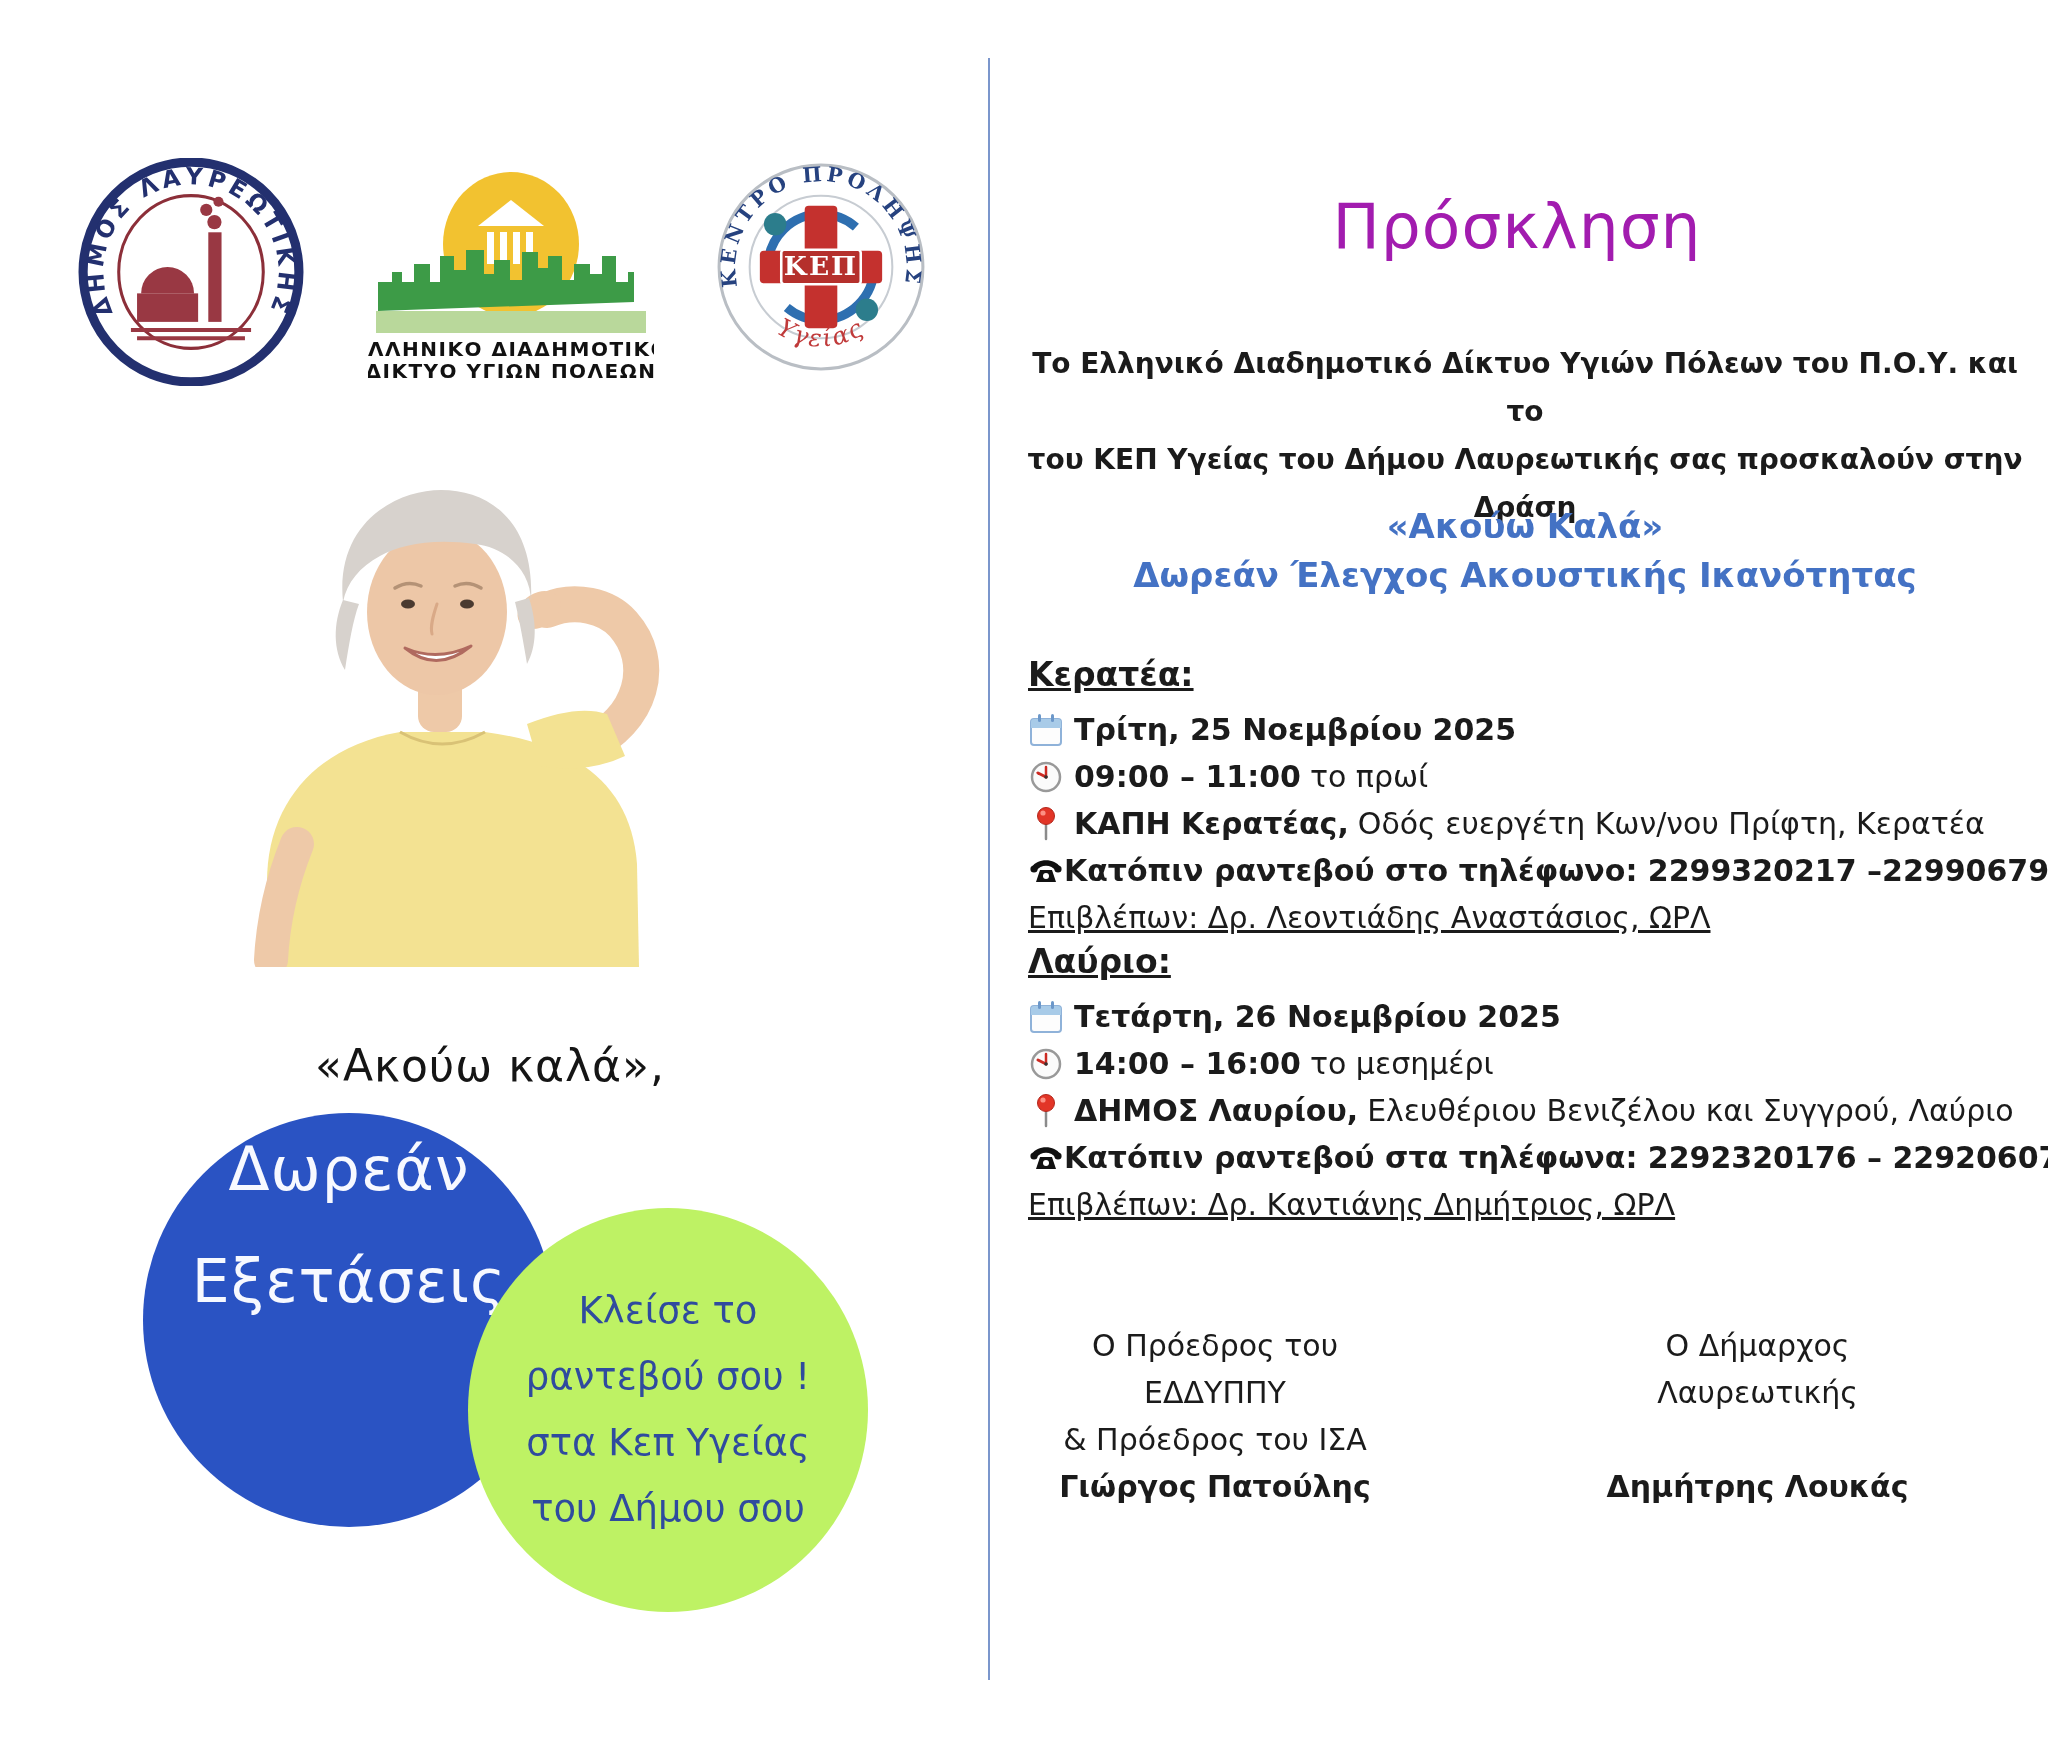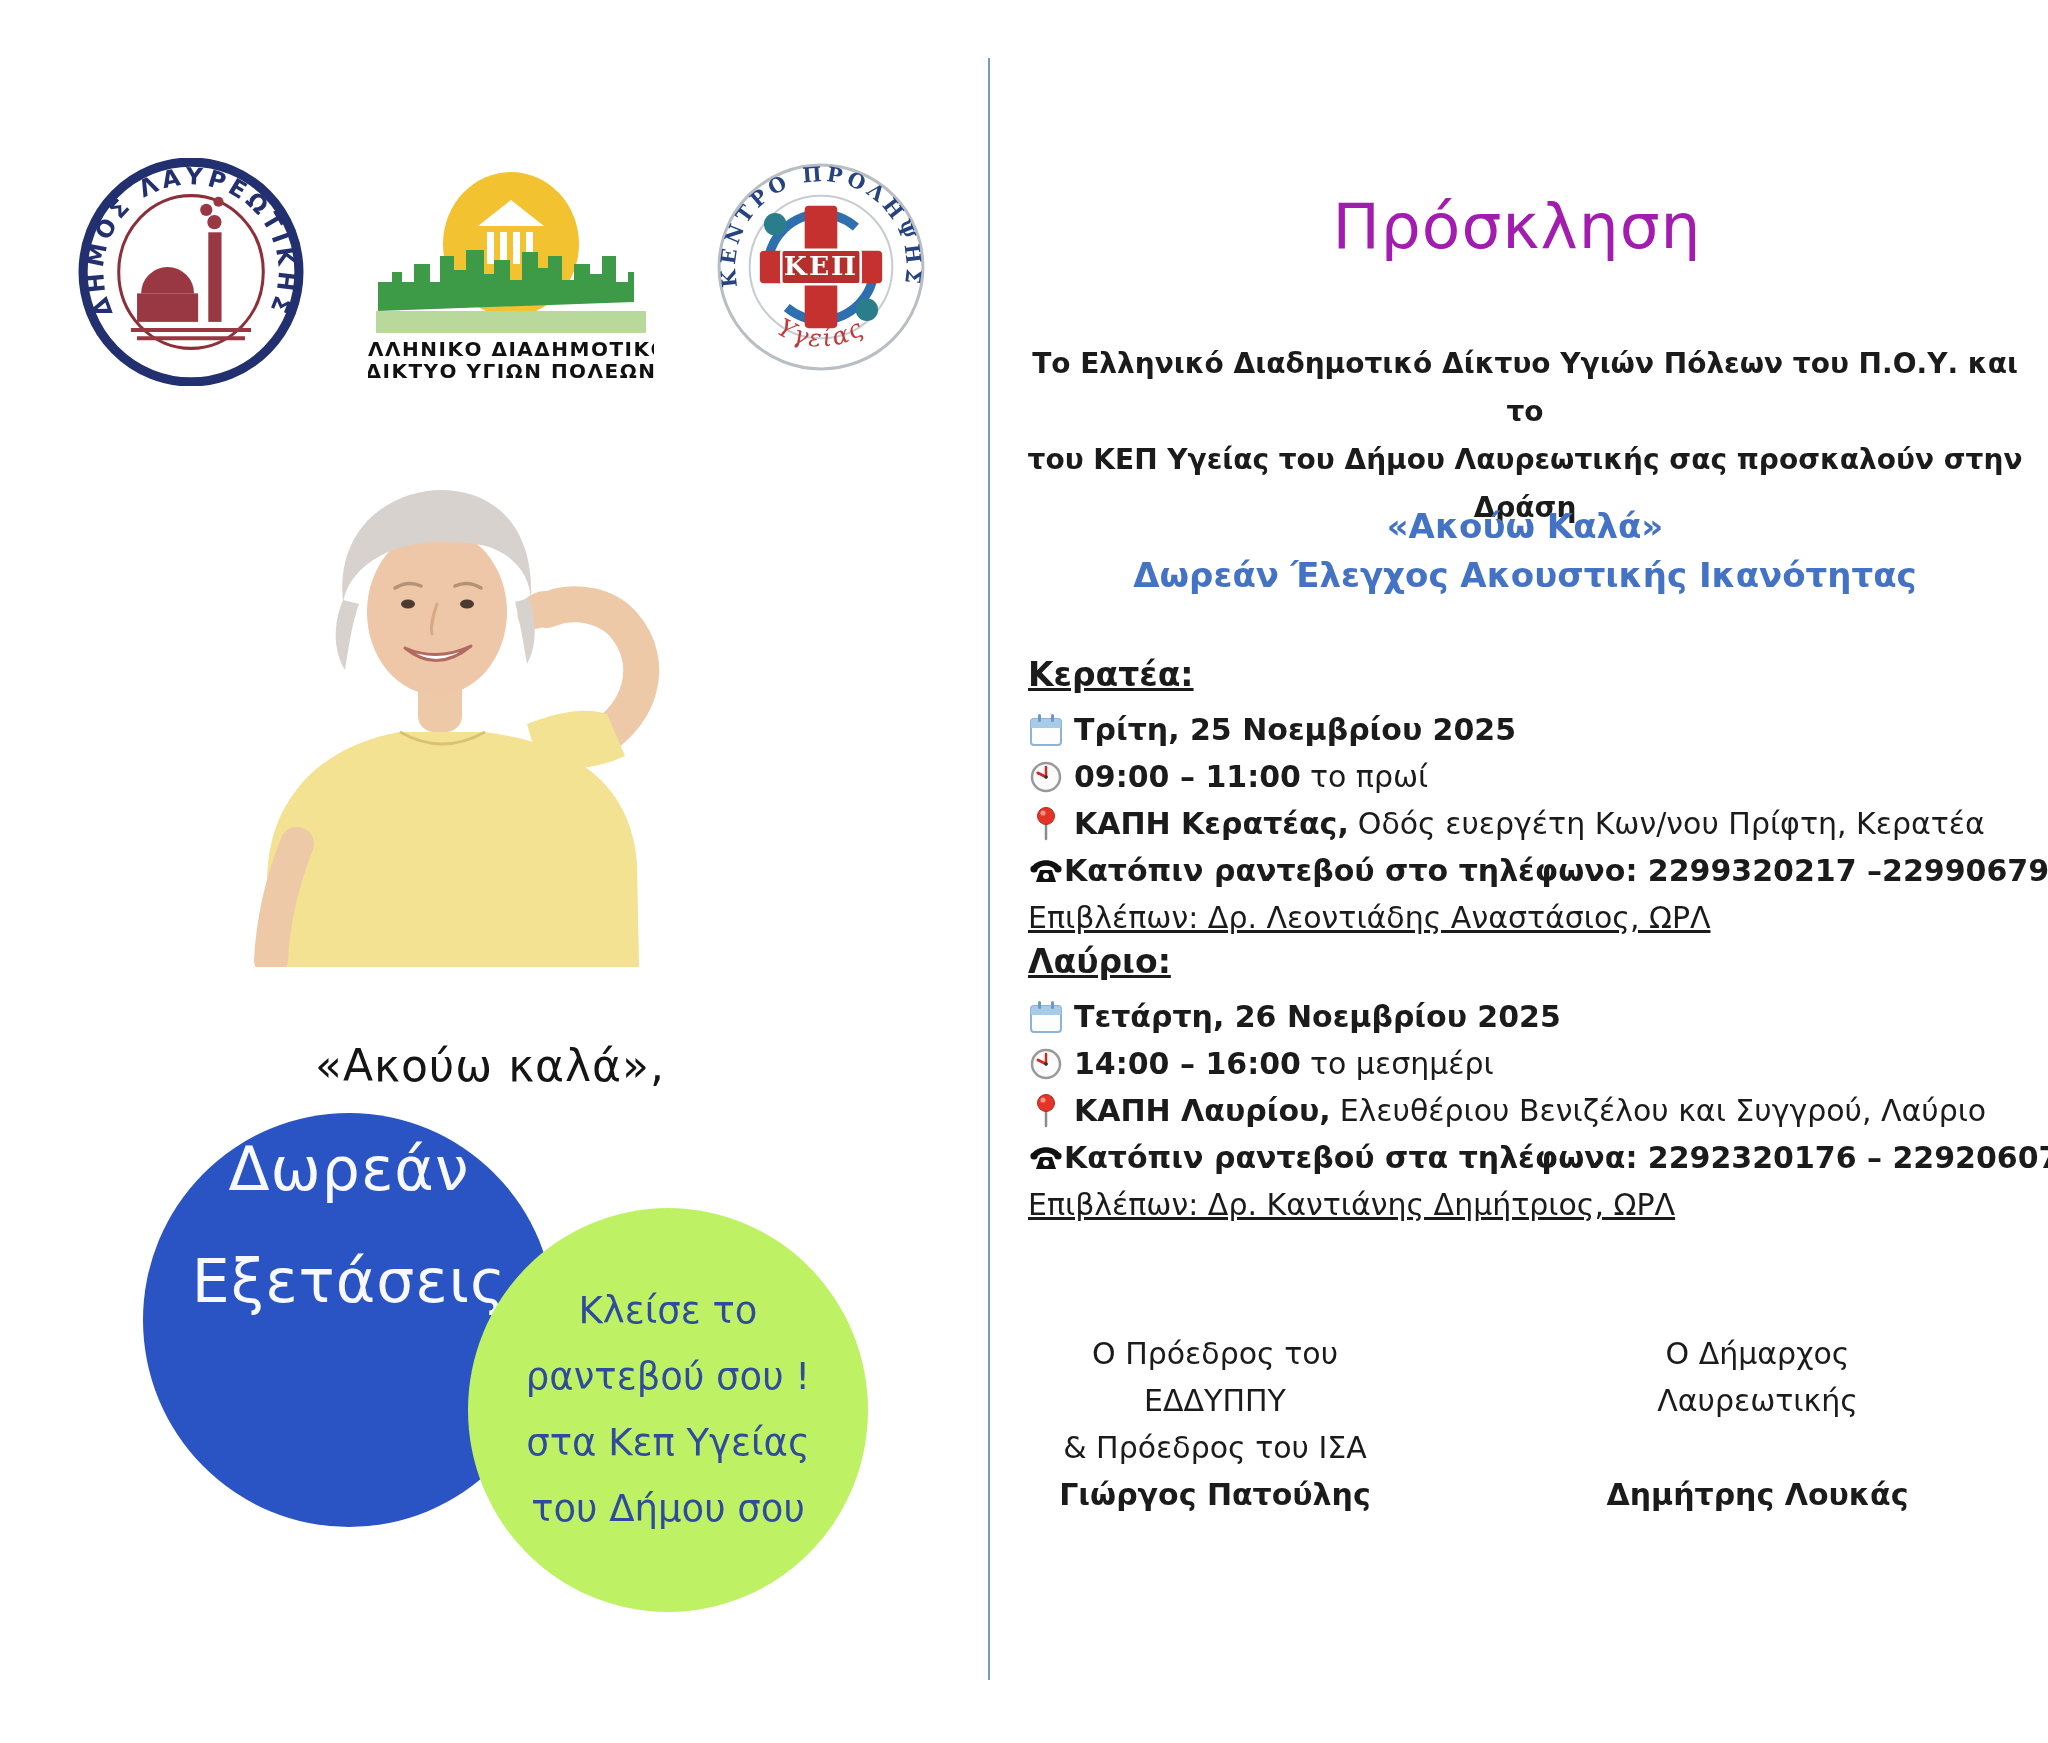--- a/index.html
+++ b/index.html
@@ -35,21 +35,21 @@
   .sec-keratea{top:655px;}
   .sec-lavrio{top:942px;}
   .sec-h{text-align:left;font-size:33px;font-weight:700;text-decoration:underline;margin:0 0 12px 0;}
   .row{display:flex;align-items:center;height:47px;font-size:30px;white-space:nowrap;}
   .ic{width:46px;display:flex;align-items:center;}
   .isvg{width:36px;height:36px;}
   .b{font-weight:700;}
   .r{font-weight:400;text-align:center;}
   .gap{margin-left:9px;}
   .u{text-decoration:underline;}
-  .sig{top:1322px;text-align:center;font-size:30px;line-height:47px;margin-top:8px;}
+  .sig{top:1322px;text-align:center;font-size:30px;line-height:47px;}
   .sig-left{left:1030px;width:370px;}
   .sig-right{left:1560px;width:395px;}
   .sig-name{font-weight:700;}
   .sig-spacer{height:47px;}
 </style>
 </head>
 <body>
 
 <svg width="0" height="0" style="position:absolute" aria-hidden="true">
   <defs>
@@ -266,21 +266,21 @@
         </span>
       <span class="b">14:00 – 16:00</span>
       <span class="r gap">το μεσημέρι</span>
     </div>
     <div class="row">
       <span class="ic">
           <svg class="isvg">
             <use href="#sym-pin"></use>
           </svg>
         </span>
-      <span class="b">ΚΑΠΗ Λαυρίου,</span>
+      <span class="b">ΔΗΜΟΣ Λαυρίου,</span>
       <span class="r gap">Ελευθέριου Βενιζέλου και Συγγρού, Λαύριο</span>
     </div>
     <div class="row">
       <span class="ic">
           <svg class="isvg">
             <use href="#sym-ph"></use>
           </svg>
         </span>
       <span class="b">Κατόπιν ραντεβού στα τηλέφωνα: 2292320176 – 2292060774</span>
     </div>

